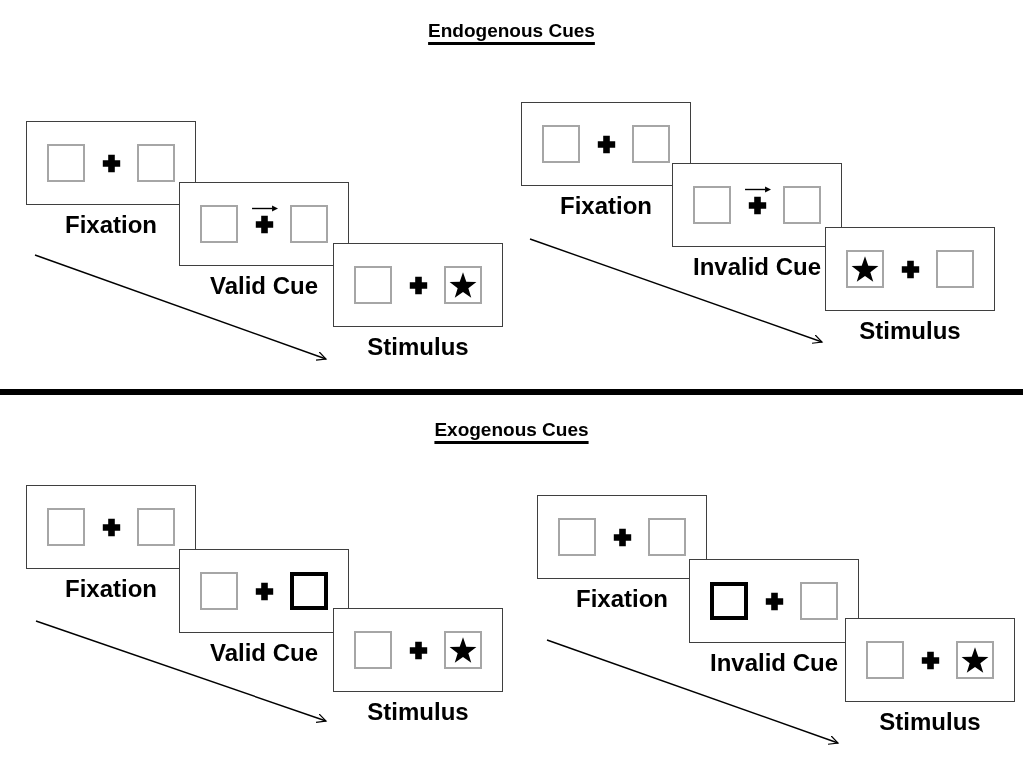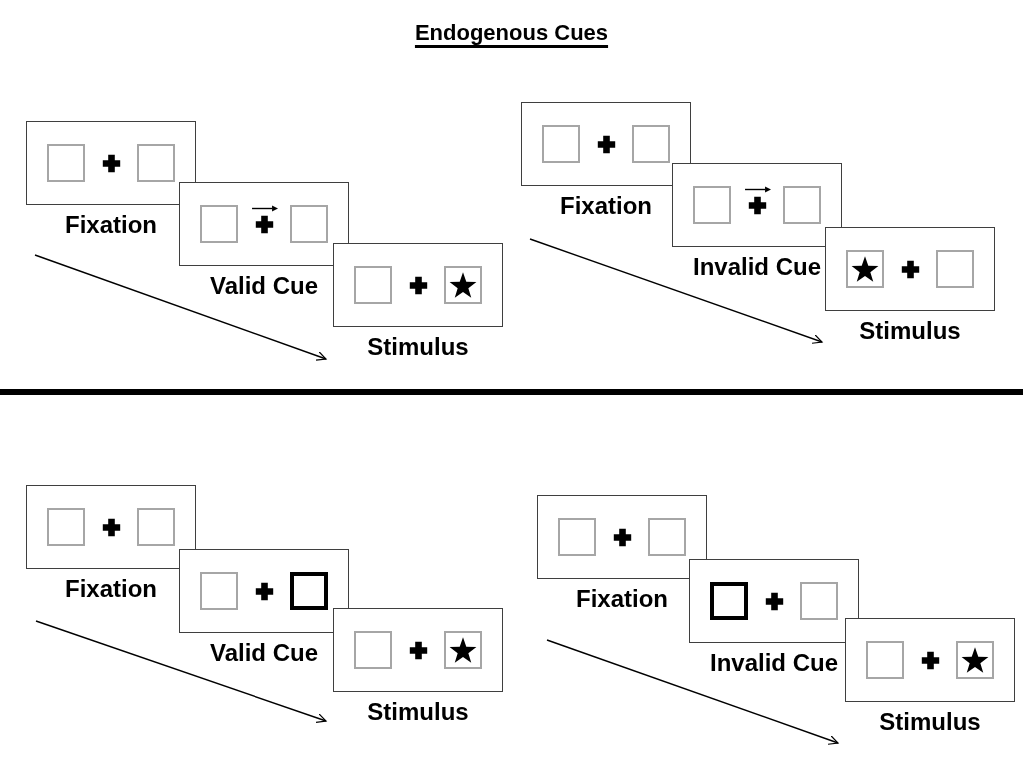--- a/index.html
+++ b/index.html
@@ -3,21 +3,21 @@
 <meta charset="utf-8">
 <style>
   * { margin:0; padding:0; box-sizing:border-box; }
   html,body { background:#ffffff; }
   #stage {
     position:relative; width:1023px; height:767px; background:#ffffff;
     font-family:"Liberation Sans", sans-serif; color:#000; overflow:hidden;
   }
   .title {
     position:absolute; left:0; width:100%; text-align:center;
-    font-size:22px; font-weight:700; text-decoration:underline;
+    font-size:19px; font-weight:700; text-decoration:underline;
     text-underline-offset:5px; text-decoration-thickness:3px;
   }
   .divider { position:absolute; left:0; top:389px; width:1023px; height:6px; background:#000; }
   .panel {
     position:absolute; width:170px; height:84px; background:#fff;
     border:1.5px solid #3f3f3f;
     display:flex; align-items:center; justify-content:space-between;
     padding:0 20px;
   }
   .box {
@@ -45,20 +45,21 @@
       </marker>
     </defs>
     <line x1="35" y1="255" x2="326" y2="359" stroke="#000" stroke-width="1.4" marker-end="url(#ah)"></line>
     <line x1="530" y1="239" x2="822" y2="342" stroke="#000" stroke-width="1.4" marker-end="url(#ah)"></line>
     <line x1="36" y1="621" x2="326" y2="721" stroke="#000" stroke-width="1.4" marker-end="url(#ah)"></line>
     <line x1="547" y1="640" x2="838" y2="743" stroke="#000" stroke-width="1.4" marker-end="url(#ah)"></line>
   </svg>
 
   <div class="title" style="top:20px;">Endogenous Cues</div>
   <div class="divider"></div>
+  <div class="title" style="top:419px;">Exogenous Cues</div>
 
   <div class="panel" style="left:26px; top:121px;">
     <div class="box"></div>
     <div class="pw">
         <svg width="19" height="19" viewBox="0 0 19 19">
           <path d="M6.2 0.8h6.6v5.4h5.4v6.6h-5.4v5.4H6.2v-5.4H0.8V6.2h5.4z" fill="#000"></path>
         </svg>
       </div>
     <div class="box"></div>
   </div>

